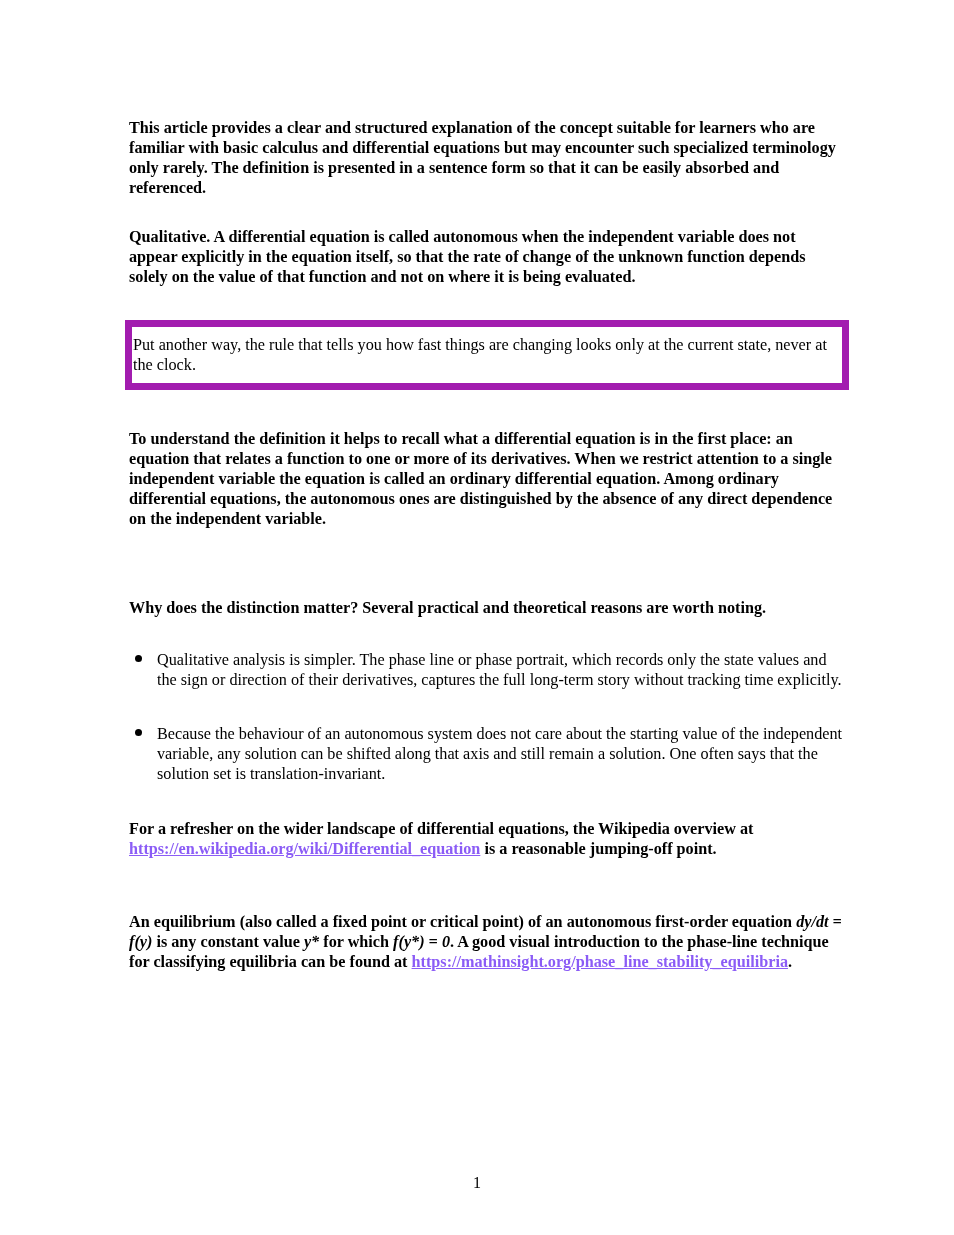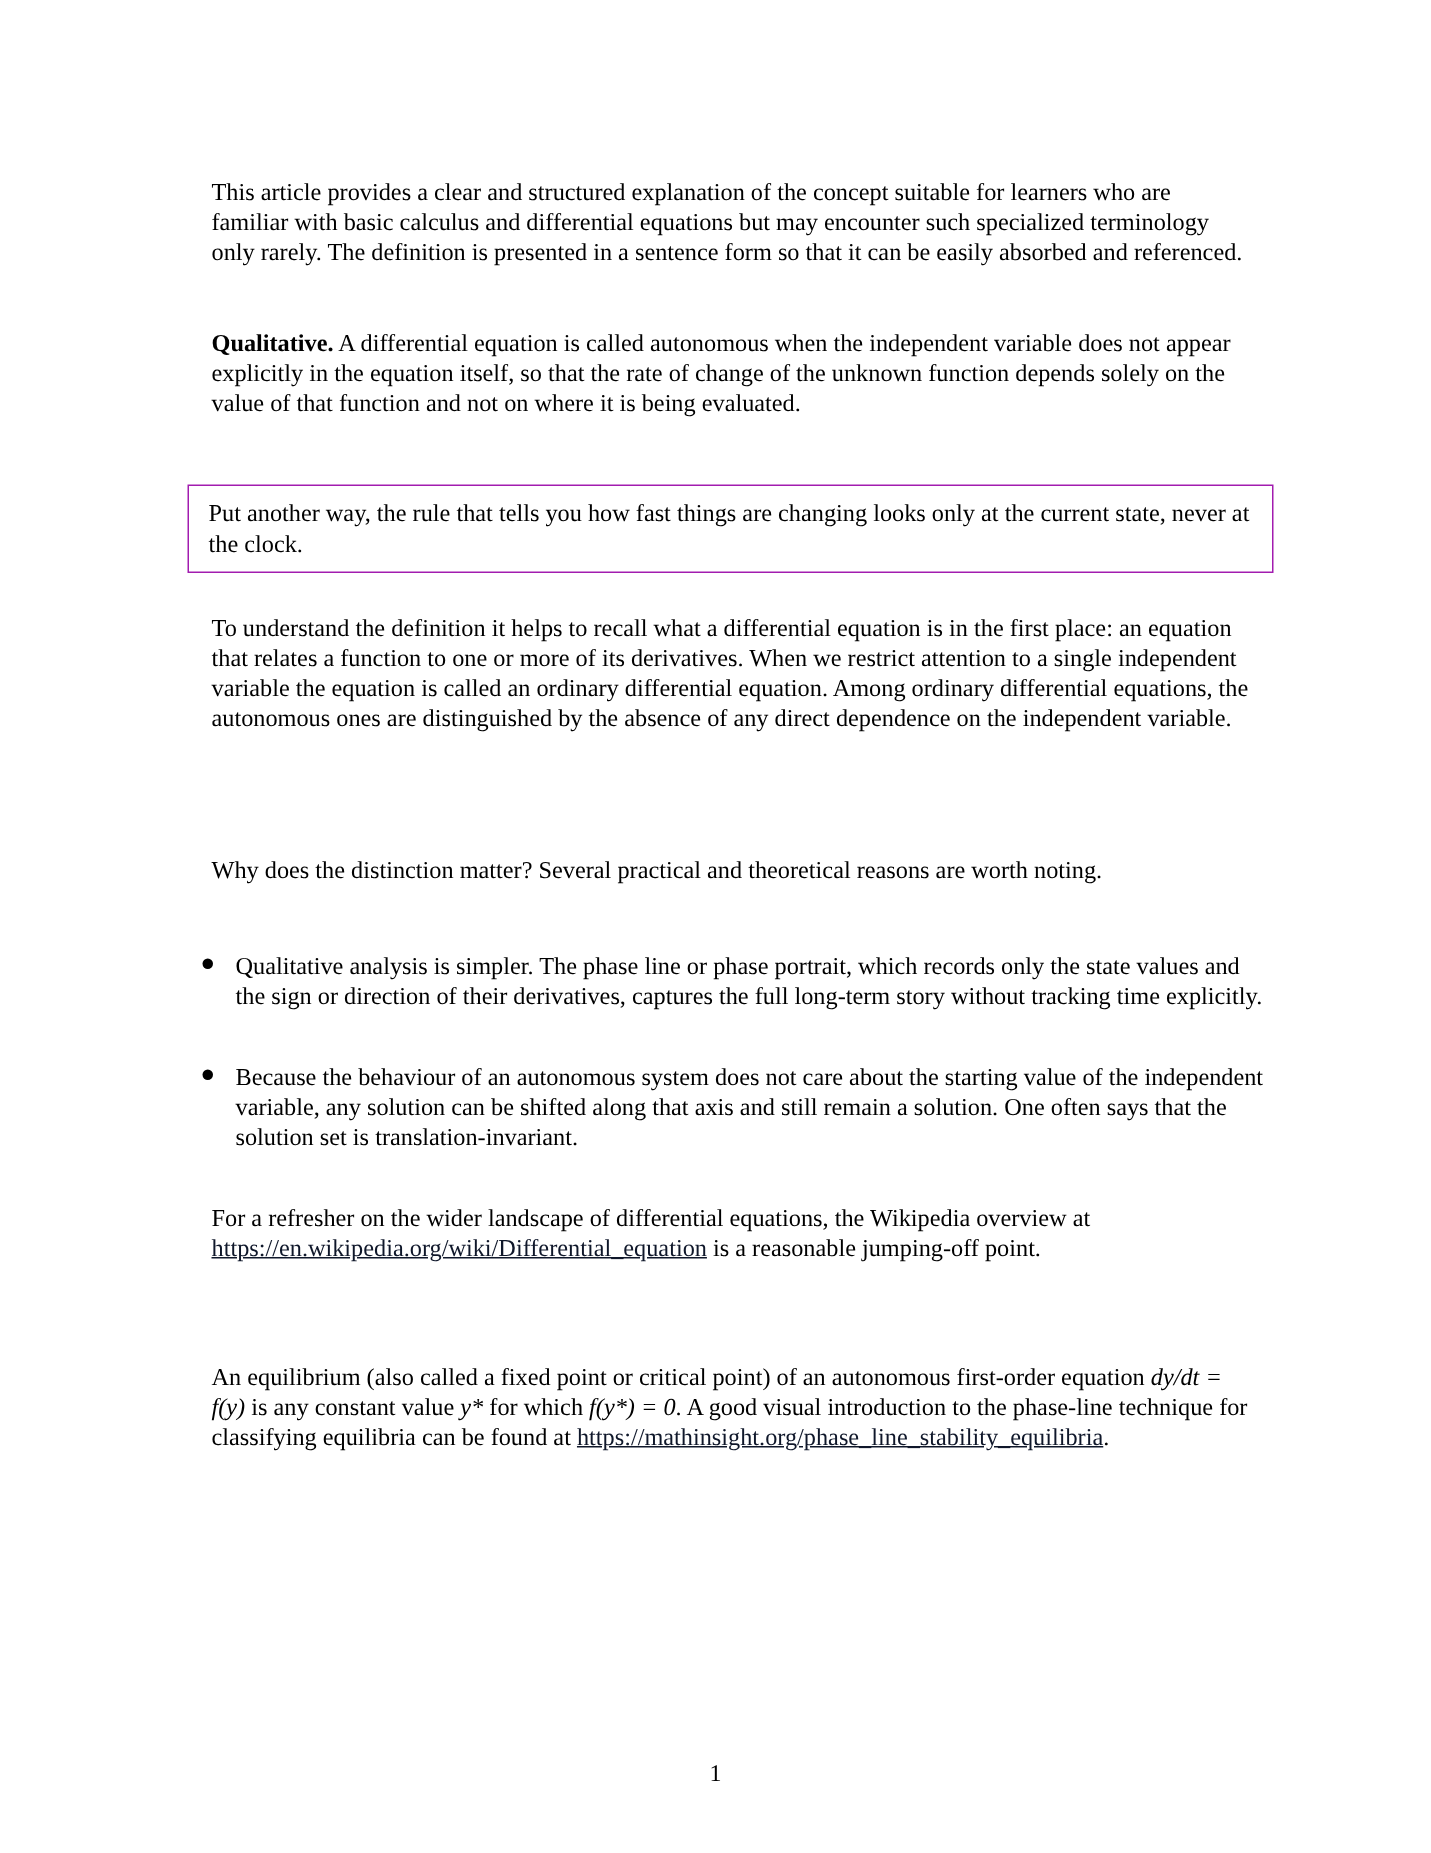--- a/index.html
+++ b/index.html
@@ -10,31 +10,31 @@
       font-family: "Times New Roman", Times, serif;
       font-size: 16.2px;
       line-height: 1.24;
       color: #000;
       position: relative;
     }
     .page {
       padding: 115px 105px 60px 125px;
       position: relative;
     }
-    p { margin: 16px; }
+    p { margin: 4px; font-weight: bold; }
     .para { margin-top: 3px; }
     .spacer-sm { height: 18px; }
     .spacer-md { height: 22px; }
     .spacer-lg { height: 28px; }
 
     .box {
-      border: 1px solid #a21caf;
-      padding: 8px 13px;
+      border: 7px solid #a21caf;
+      padding: 8px 1px;
       margin-top: 6px;
-      margin-bottom: 6px;
+      margin-bottom: 18px;
     }
 
     ul {
       list-style: none;
       padding-left: 32px;
     }
     ul li {
       position: relative;
       margin-bottom: 34px;
     }
@@ -43,21 +43,21 @@
       width: 7px;
       height: 7px;
       background: #000;
       border-radius: 50%;
       position: absolute;
       left: -22px;
       top: 5px;
     }
 
     .link {
-      color: #0f172a;
+      color: #8b5cf6;
       text-decoration: underline;
     }
     .eq { font-style: italic; }
     .eq sup { font-style: normal; font-size: 0.7em; }
     .pagenum {
       position: absolute;
       bottom: 42px;
       left: 0;
       width: 100%;
       text-align: center;

